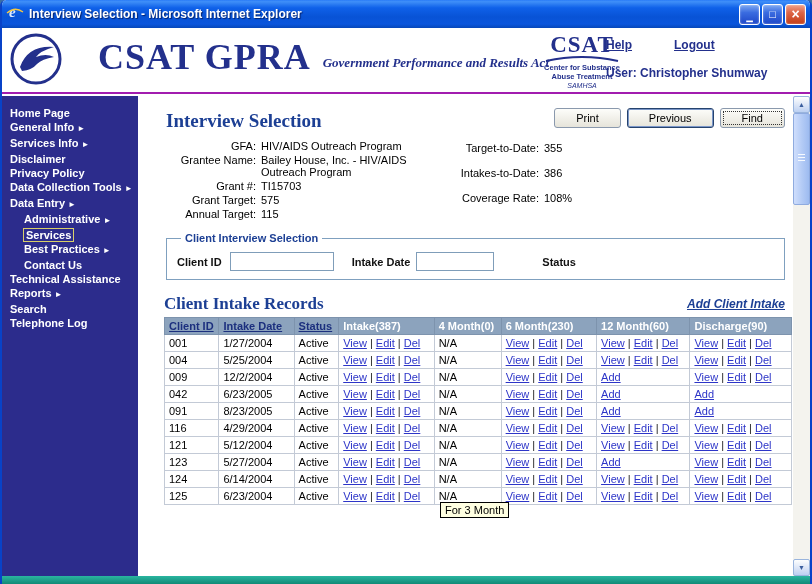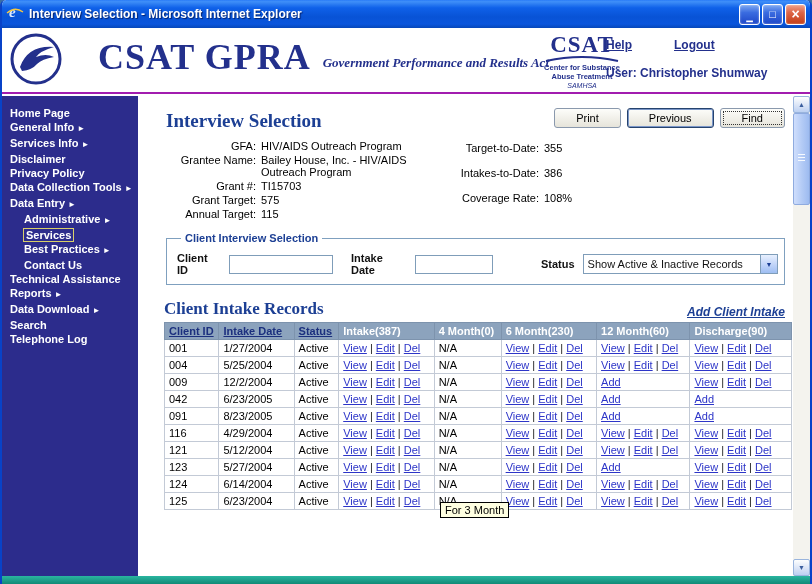--- a/index.html
+++ b/index.html
@@ -80,21 +80,21 @@
   #client-id-input{width:104px;margin-left:8px;}
   #intake-date-input{width:78px;margin-left:6px;}
   .lbl-intake{margin-left:18px;}
   .lbl-status{margin-left:48px;}
   .combo{margin-left:8px;width:198px;height:20px;border:1px solid #7f9db9;display:flex;
     align-items:center;background:#fff;cursor:pointer;}
   .combo .val{flex:1;font-size:11px;font-weight:normal;padding:0 4px;white-space:nowrap;overflow:hidden;}
   .combo .combo-arrow{width:17px;height:18px;border-left:1px solid #7f9db9;color:#1c3f94;font-size:7px;
     background:linear-gradient(180deg,#e8f0fe,#bcd1f8 60%,#9ebef2);display:flex;align-items:center;justify-content:center;}
 
-  .records-row{display:flex;justify-content:space-between;align-items:flex-end;margin-top:14px;padding-right:8px;}
+  .records-row{display:flex;justify-content:space-between;align-items:center;margin-top:14px;padding-right:8px;}
   .records-title{font-family:"Liberation Serif",serif;font-weight:bold;font-size:17px;color:var(--accent);margin:0;}
   .add-intake{font-size:12px;font-weight:bold;font-style:italic;color:var(--accent);}
 
   table.records{border-collapse:collapse;margin-top:3px;width:628px;}
   .records th{background:var(--thead);color:#fff;font-size:11px;text-align:left;padding:2px 4px;
     border:1px solid #7d93ad;font-weight:bold;height:15px;white-space:nowrap;}
   .records th.sortable a{color:#1b2f7e;}
   .records td{font-size:11px;padding:2px 4px;border:1px solid #c3cad6;height:15px;white-space:nowrap;color:#000;}
   .records a{color:var(--link);}
   .records .sep{color:#222;}
@@ -180,21 +180,20 @@
         <div class="side-item"><span>Disclaimer</span></div>
         <div class="side-item"><span>Privacy Policy</span></div>
         <div class="side-item"><span>Data Collection Tools</span><span class="arrow">►</span></div>
         <div class="side-item"><span>Data Entry</span><span class="arrow">►</span></div>
         <div class="side-item sub"><span>Administrative</span><span class="arrow">►</span></div>
         <div class="side-item sub"><span class="sel">Services</span></div>
         <div class="side-item sub"><span>Best Practices</span><span class="arrow">►</span></div>
         <div class="side-item sub"><span>Contact Us</span></div>
         <div class="side-item"><span>Technical Assistance</span></div>
         <div class="side-item"><span>Reports</span><span class="arrow">►</span></div>
-        <div class="side-item"><span>Data Download</span><span class="arrow">►</span></div>
         <div class="side-item"><span>Search</span></div>
         <div class="side-item"><span>Telephone Log</span></div>
       </div>
 
     <div class="content">
       <h1 class="page-title">Interview Selection</h1>
 
       <div class="action-buttons">
         <button class="btn">Print</button>
         <button class="btn default">Previous</button>
@@ -226,24 +225,20 @@
       </div>
 
       <fieldset class="filter">
         <legend>Client Interview Selection</legend>
         <div class="filter-row">
           <span>Client ID</span>
           <input class="text" id="client-id-input" value="" style="">
           <span class="lbl-intake">Intake Date</span>
           <input class="text" id="intake-date-input" value="" style="">
           <span class="lbl-status">Status</span>
-          <div class="combo">
-            <span class="val">Show Active &amp; Inactive Records</span>
-            <span class="combo-arrow">▼</span>
-          </div>
         </div>
       </fieldset>
 
       <div class="records-row">
         <h2 class="records-title">Client Intake Records</h2>
         <a class="add-intake">Add Client Intake</a>
       </div>
 
       <table class="records">
         <thead>

